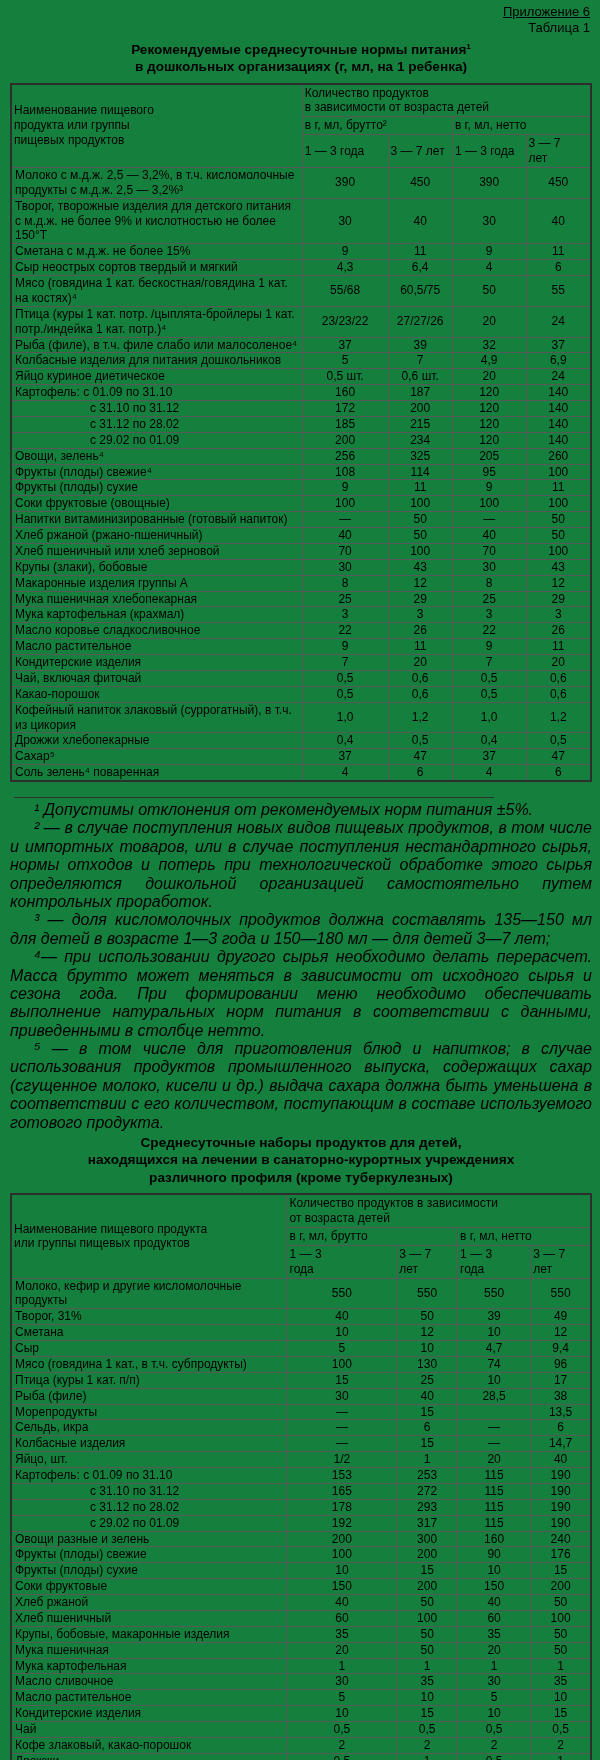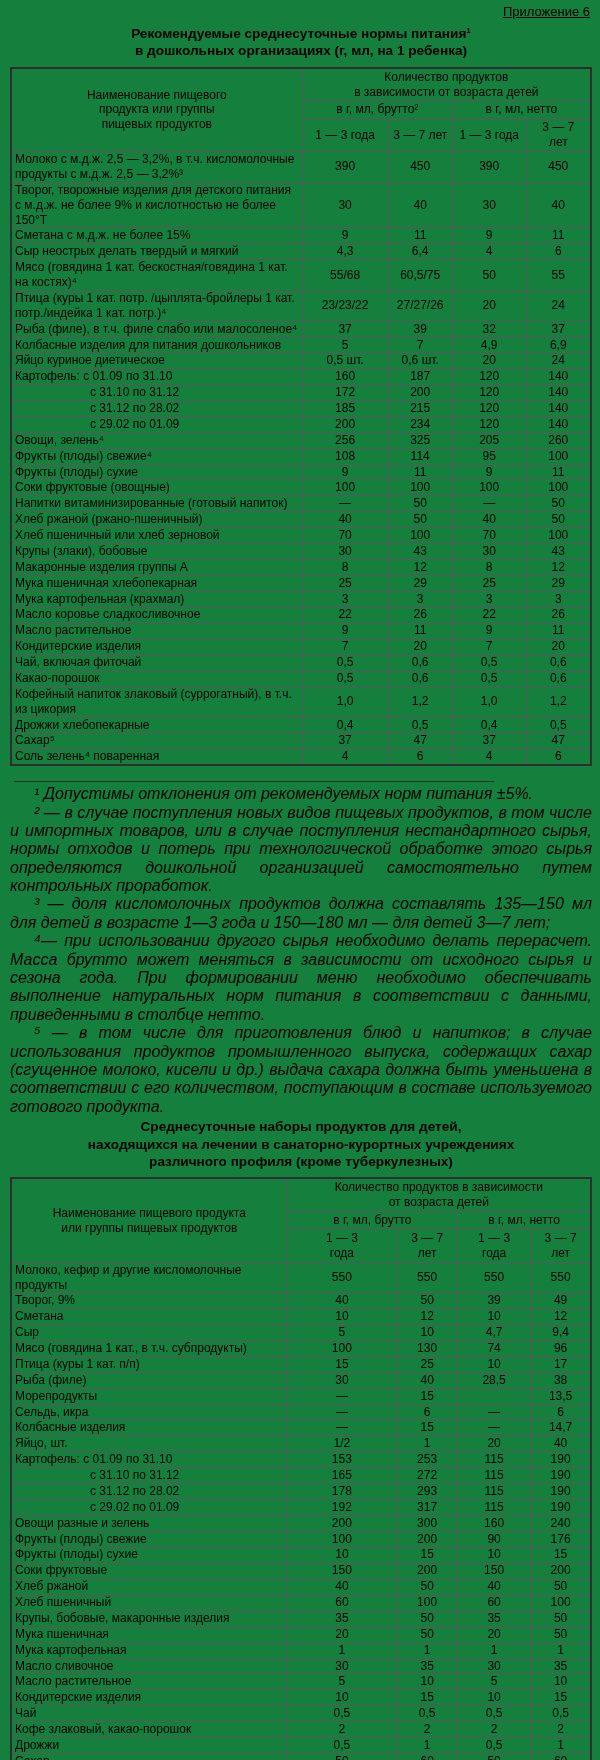--- a/index.html
+++ b/index.html
@@ -34,21 +34,21 @@
   th, td {
     border:1px solid #585858;
     font-size:12px;
     font-weight:normal;
     padding:0 3px;
     line-height:1.24;
     vertical-align:middle;
     overflow:hidden;
   }
   th {
-    text-align:center;
+    text-align:left;
     white-space:pre-line;
     padding:1px 2px;
   }
   td.name { text-align:left; }
   td.name.indent { padding-left:78px; }
   td.val { text-align:center; }
   .fn-sep {
     border:none;
     border-top:1px solid #2e2e2e;
     height:0;
@@ -68,20 +68,21 @@
   .tbl-label { margin-top:10px; }
   .t2-title { margin-top:2px; }
 </style>
 </head>
 <body>
 
 <div class="page">
 
   <div class="right-labels">
     <div class="underline">Приложение 6</div>
+    <div>Таблица 1</div>
   </div>
 
   <div class="doc-title">Рекомендуемые среднесуточные нормы питания¹
 в дошкольных организациях (г, мл, на 1 ребенка)</div>
 
   <table>
     <colgroup>
       <col style="width:50.2%">
         <col style="width:14.8%">
         <col style="width:11.1%">
@@ -124,21 +125,21 @@
           <td class="val">40</td>
         </tr>
         <tr>
           <td class="name">Сметана с м.д.ж. не более 15%</td>
           <td class="val">9</td>
           <td class="val">11</td>
           <td class="val">9</td>
           <td class="val">11</td>
         </tr>
         <tr>
-          <td class="name">Сыр неострых делать твердый и мягкий</td>
+          <td class="name">Сыр неострых сортов твердый и мягкий</td>
           <td class="val">4,3</td>
           <td class="val">6,4</td>
           <td class="val">4</td>
           <td class="val">6</td>
         </tr>
         <tr>
           <td class="name">Мясо (говядина 1 кат. бескостная/говядина 1 кат. на костях)⁴</td>
           <td class="val">55/68</td>
           <td class="val">60,5/75</td>
           <td class="val">50</td>
@@ -390,21 +391,21 @@
     </thead>
     <tbody>
         <tr>
           <td class="name">Молоко, кефир и другие кисломолочные продукты</td>
           <td class="val">550</td>
           <td class="val">550</td>
           <td class="val">550</td>
           <td class="val">550</td>
         </tr>
         <tr>
-          <td class="name">Творог, 9%</td>
+          <td class="name">Творог, 31%</td>
           <td class="val">40</td>
           <td class="val">50</td>
           <td class="val">39</td>
           <td class="val">49</td>
         </tr>
         <tr>
           <td class="name">Сметана</td>
           <td class="val">10</td>
           <td class="val">12</td>
           <td class="val">10</td>

